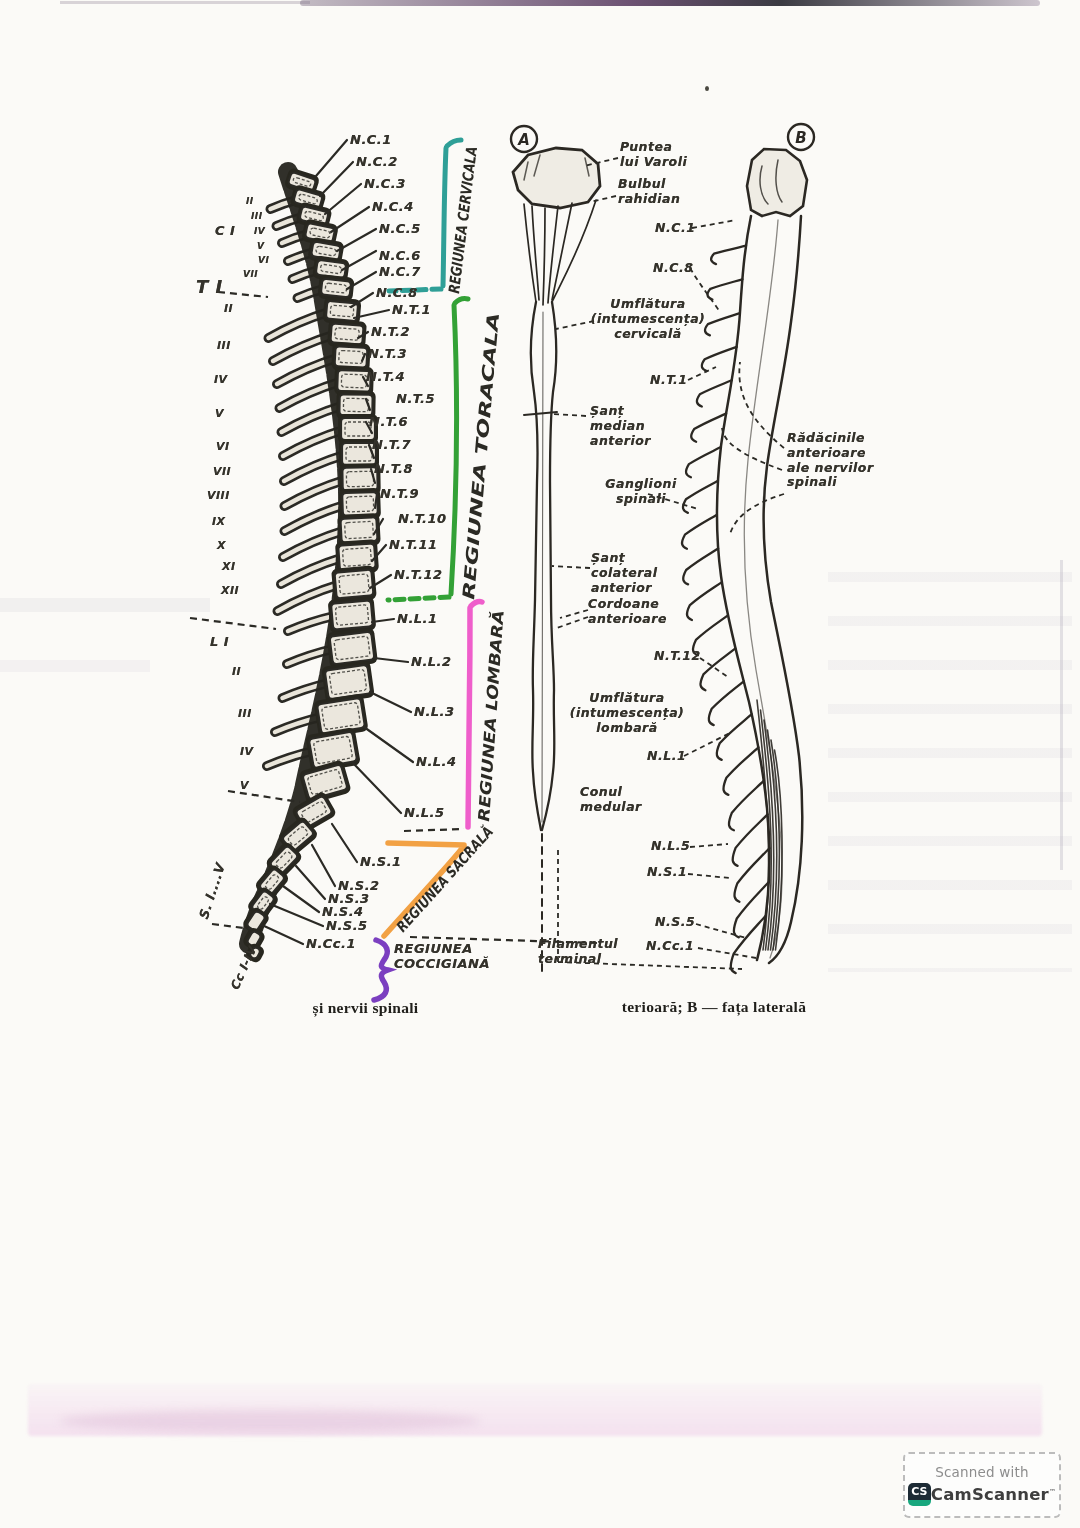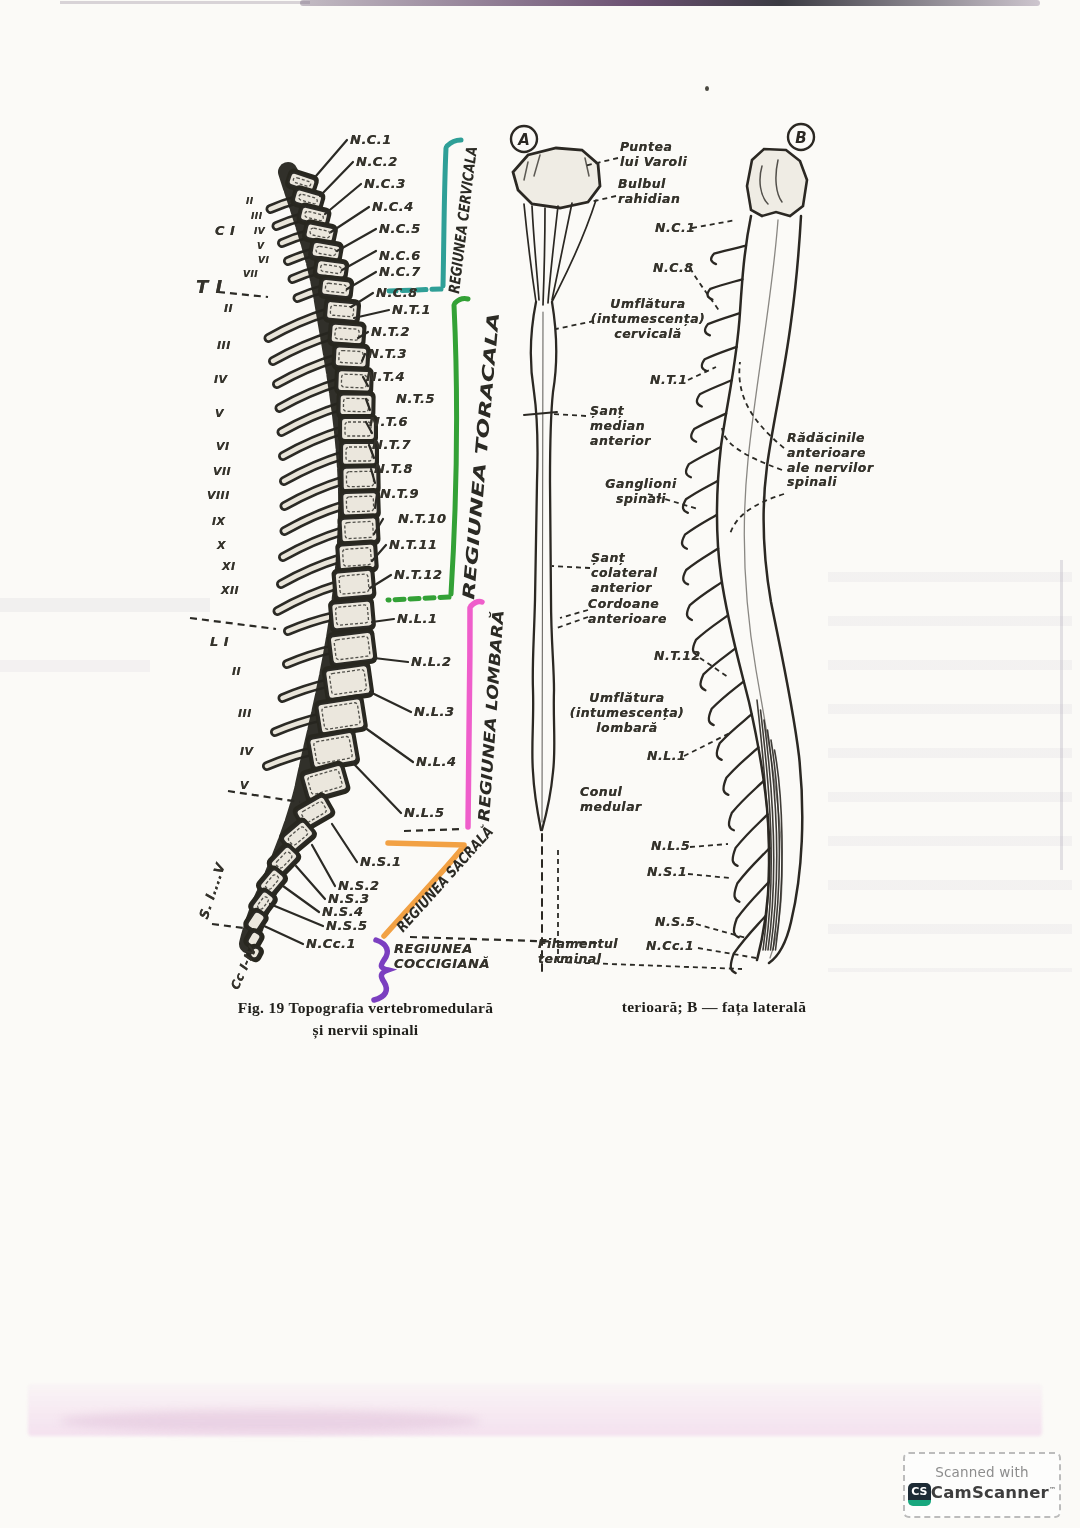--- a/index.html
+++ b/index.html
@@ -28,21 +28,21 @@
   .ghost-rows{position:absolute;left:828px;top:572px;width:244px;height:400px;
     background:repeating-linear-gradient(180deg,rgba(188,183,198,.13) 0 10px,transparent 10px 44px)}
   .ghost-edge{position:absolute;left:1060px;top:560px;width:3px;height:310px;background:rgba(180,175,188,.35)}
   .ghost-bar1{position:absolute;left:0;top:598px;width:210px;height:14px;background:rgba(195,192,202,.16)}
   .ghost-bar2{position:absolute;left:0;top:660px;width:150px;height:12px;background:rgba(195,192,202,.14)}
   .tiny-dot{position:absolute;left:705px;top:86px;width:4px;height:5px;background:#4a4840;border-radius:50%}
   .cs-badge{position:absolute;left:903px;top:1452px;width:154px;height:62px;
     border:2px dashed #bcbcbc;border-radius:6px;background:#fdfdfc;
     display:flex;flex-direction:column;align-items:center;justify-content:center;gap:3px}
   .cs-line1{font-size:13.5px;color:#8d8d8d;letter-spacing:.2px}
-  .cs-row{display:flex;align-items:flex-start;}
+  .cs-row{display:flex;align-items:center;}
   .cs-logo{width:23px;height:23px;border-radius:5px;overflow:hidden;
     background:linear-gradient(180deg,#1d2b35 0 72%,#18a77e 72% 100%);
     color:#fff;font-weight:bold;font-size:11px;display:flex;align-items:flex-start;justify-content:center;padding-top:2px;box-sizing:border-box}
   .cs-name{font-size:16.5px;color:#3e3e3e;font-weight:bold;letter-spacing:.2px}
   .cs-tm{font-size:7px;color:#777;vertical-align:super}
 </style>
 </head>
 <body>
 
 <div class="top-band"></div>
@@ -506,21 +506,20 @@
 medular</span>
     <span class="hand-label" style="position: absolute; left: 651px; top: 839px;">N.L.5</span>
     <span class="hand-label" style="position: absolute; left: 647px; top: 865px;">N.S.1</span>
     <span class="hand-label" style="position: absolute; left: 655px; top: 915px;">N.S.5</span>
     <span class="hand-label" style="position: absolute; left: 646px; top: 939px;">N.Cc.1</span>
     <span class="hand-label" style="position: absolute; left: 538px; top: 937px;">Filamentul
 terminal</span>
   </div>
 
 <div class="caption" style="left:213px;top:997px;width:305px">
-  <div>Fig. 19  Topografia vertebromedulară</div>
   <div>și nervii spinali</div>
 </div>
 <div class="caption" style="left:540px;top:996px;width:348px">
   <div>terioară; B — fața laterală</div>
 </div>
 
 <div class="cs-badge">
   <div class="cs-line1">Scanned with</div>
   <div class="cs-row">
     <span class="cs-logo">CS</span>

